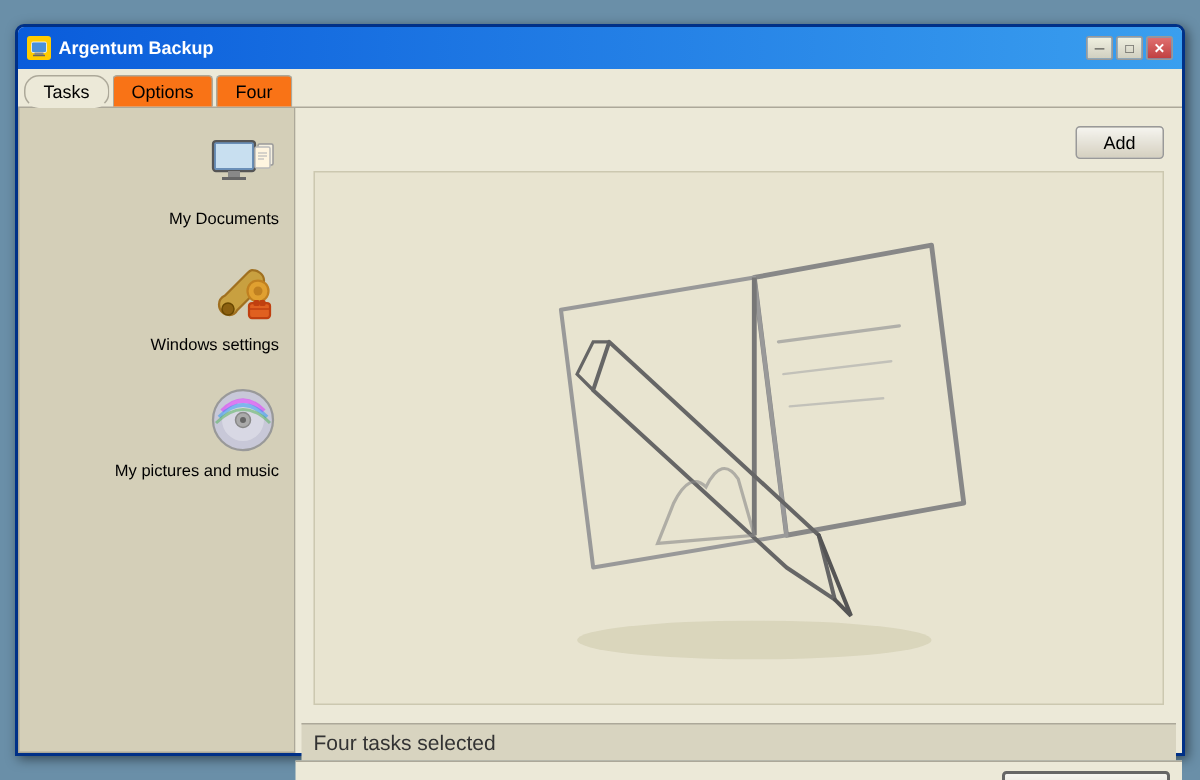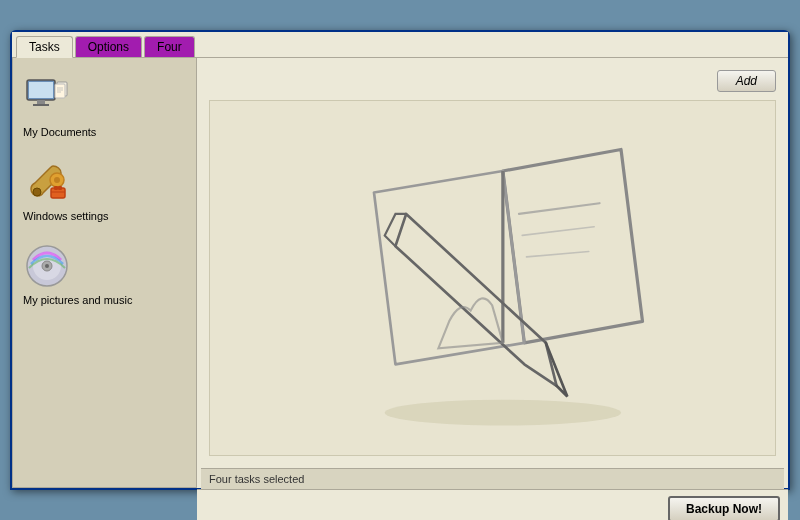--- a/index.html
+++ b/index.html
@@ -72,34 +72,35 @@
     
     .tabs-bar {
       background: #ece9d8;
       padding: 4px 4px 0 4px;
       display: flex;
       align-items: flex-end;
       border-bottom: 1px solid #aca899;
     }
     .tab {
       padding: 3px 12px;
-      background: #a21caf;
+      background: #f97316;
       border: 1px solid #aca899;
       border-bottom: none;
       border-radius: 3px 3px 0 0;
       cursor: pointer;
       font-size: 12px;
       margin-right: 2px;
       color: #000;
     }
     .tab.active {
       background: #ece9d8;
       border-bottom: 1px solid #ece9d8;
       margin-bottom: -1px;
       z-index: 1;
+      border-radius: 10px;
     }
 
     
     .content-area {
       display: flex;
       background: #ece9d8;
       height: 430px;
     }
 
     
@@ -109,21 +110,21 @@
       border: 1px solid #aca899;
       border-top: none;
       display: flex;
       flex-direction: column;
       padding: 8px 4px;
       gap: 4px;
     }
     .sidebar-item {
       display: flex;
       flex-direction: column;
-      align-items: flex-start;
+      align-items: flex-end;
       padding: 8px 6px;
       cursor: pointer;
       border-radius: 3px;
       text-align: center;
     }
     .sidebar-icon {
       width: 48px;
       height: 48px;
       margin-bottom: 4px;
     }
@@ -154,41 +155,40 @@
       justify-content: flex-end;
       padding: 4px 4px 4px 4px;
     }
     .add-button {
       padding: 3px 18px;
       background: linear-gradient(to bottom, #f5f4ef, #d5d0c0);
       border: 1px solid #999;
       border-radius: 3px;
       cursor: pointer;
       font-size: 12px;
-      font-style: italic;
     }
 
     
     .illustration-area {
       flex: 1;
       display: flex;
       align-items: center;
       justify-content: center;
       background: #e8e4d0;
       margin: 4px;
       border: 1px solid #ccc8b0;
       position: relative;
     }
 
     
     .status-bar {
       padding: 4px 8px;
       background: #d8d4c0;
       border-top: 1px solid #aca899;
-      font-size: 11px;
+      font-size: 14px;
       color: #333;
       margin: 0 4px;
     }
 
     
     .bottom-bar {
       display: flex;
       justify-content: flex-end;
       align-items: center;
       padding: 6px 8px;
@@ -209,20 +209,37 @@
     .illustration-svg {
       width: 85%;
       height: 85%;
     }
   </style>
 </head>
 <body>
 
 <div class="window">
 
+  <div class="title-bar">
+    <div class="title-bar-left">
+      <div class="title-icon">
+        <svg width="12" height="12" viewBox="0 0 12 12">
+          <rect x="1" y="2" width="10" height="7" rx="1" fill="#4a90d9" stroke="#fff" stroke-width="0.5"></rect>
+          <rect x="3" y="9" width="6" height="1.5" fill="#888"></rect>
+          <rect x="2" y="10.5" width="8" height="1" fill="#666"></rect>
+        </svg>
+      </div>
+      <span>Argentum Backup</span>
+    </div>
+    <div class="title-controls">
+      <button class="title-btn btn-min">─</button>
+      <button class="title-btn btn-max">□</button>
+      <button class="title-btn btn-close">✕</button>
+    </div>
+  </div>
 
   <div class="tabs-bar">
     <div class="tab active">Tasks</div>
     <div class="tab">Options</div>
     <div class="tab">Four</div>
   </div>
 
   <div class="content-area">
 
     <div class="sidebar">

